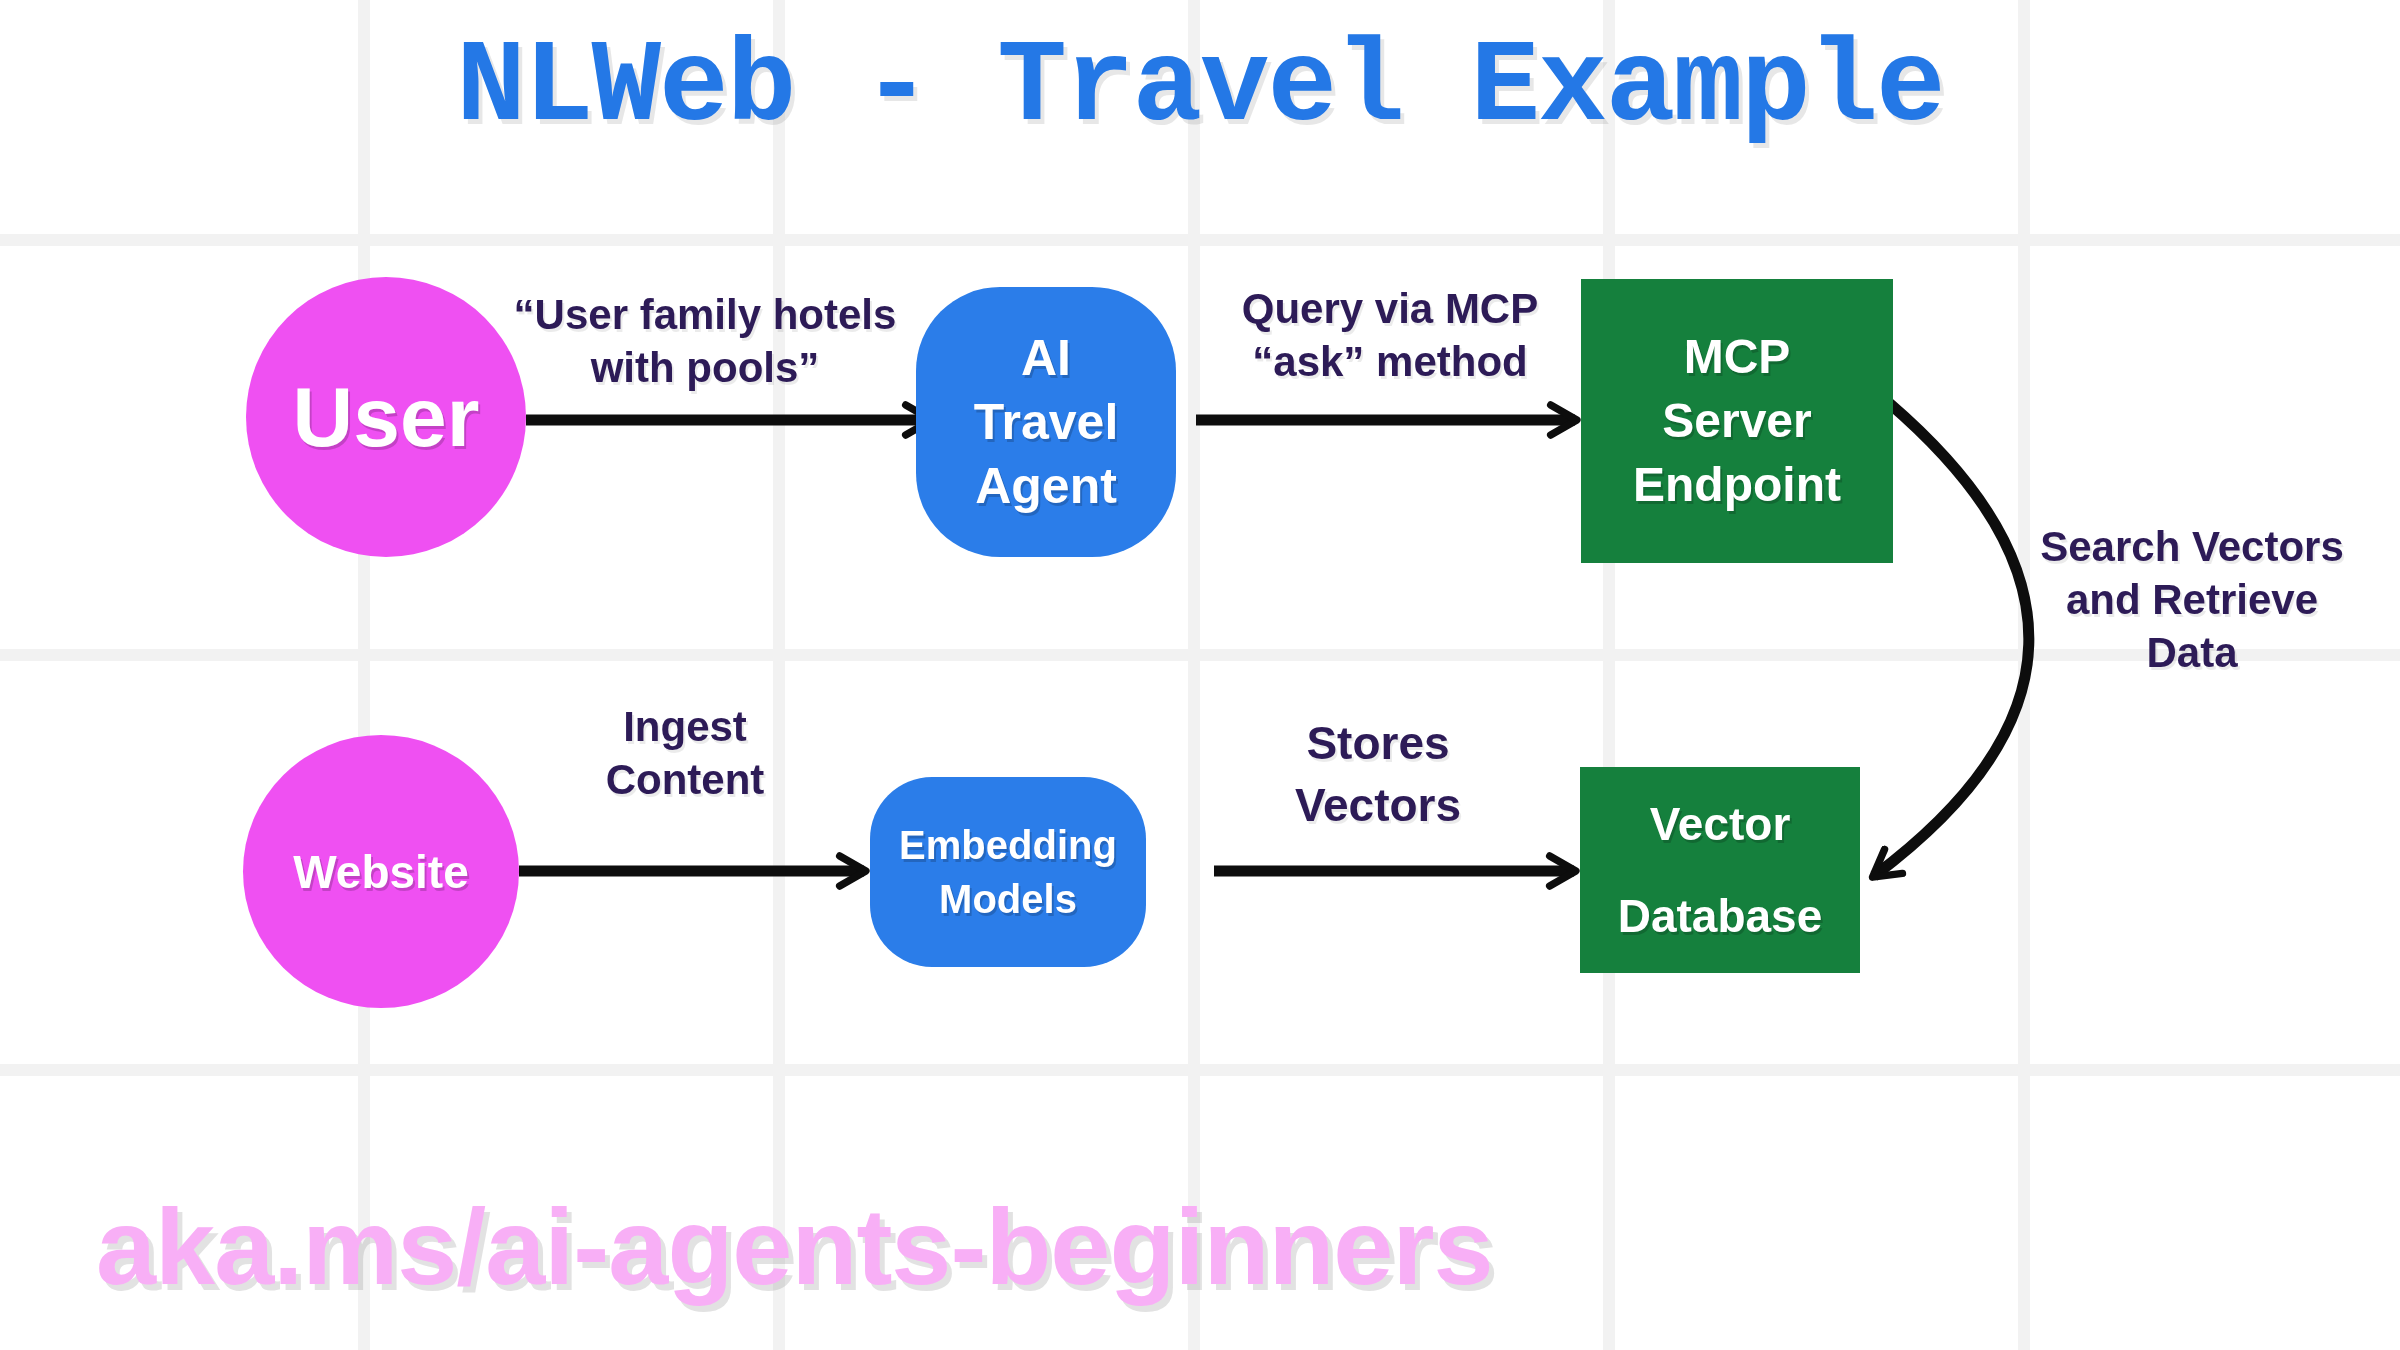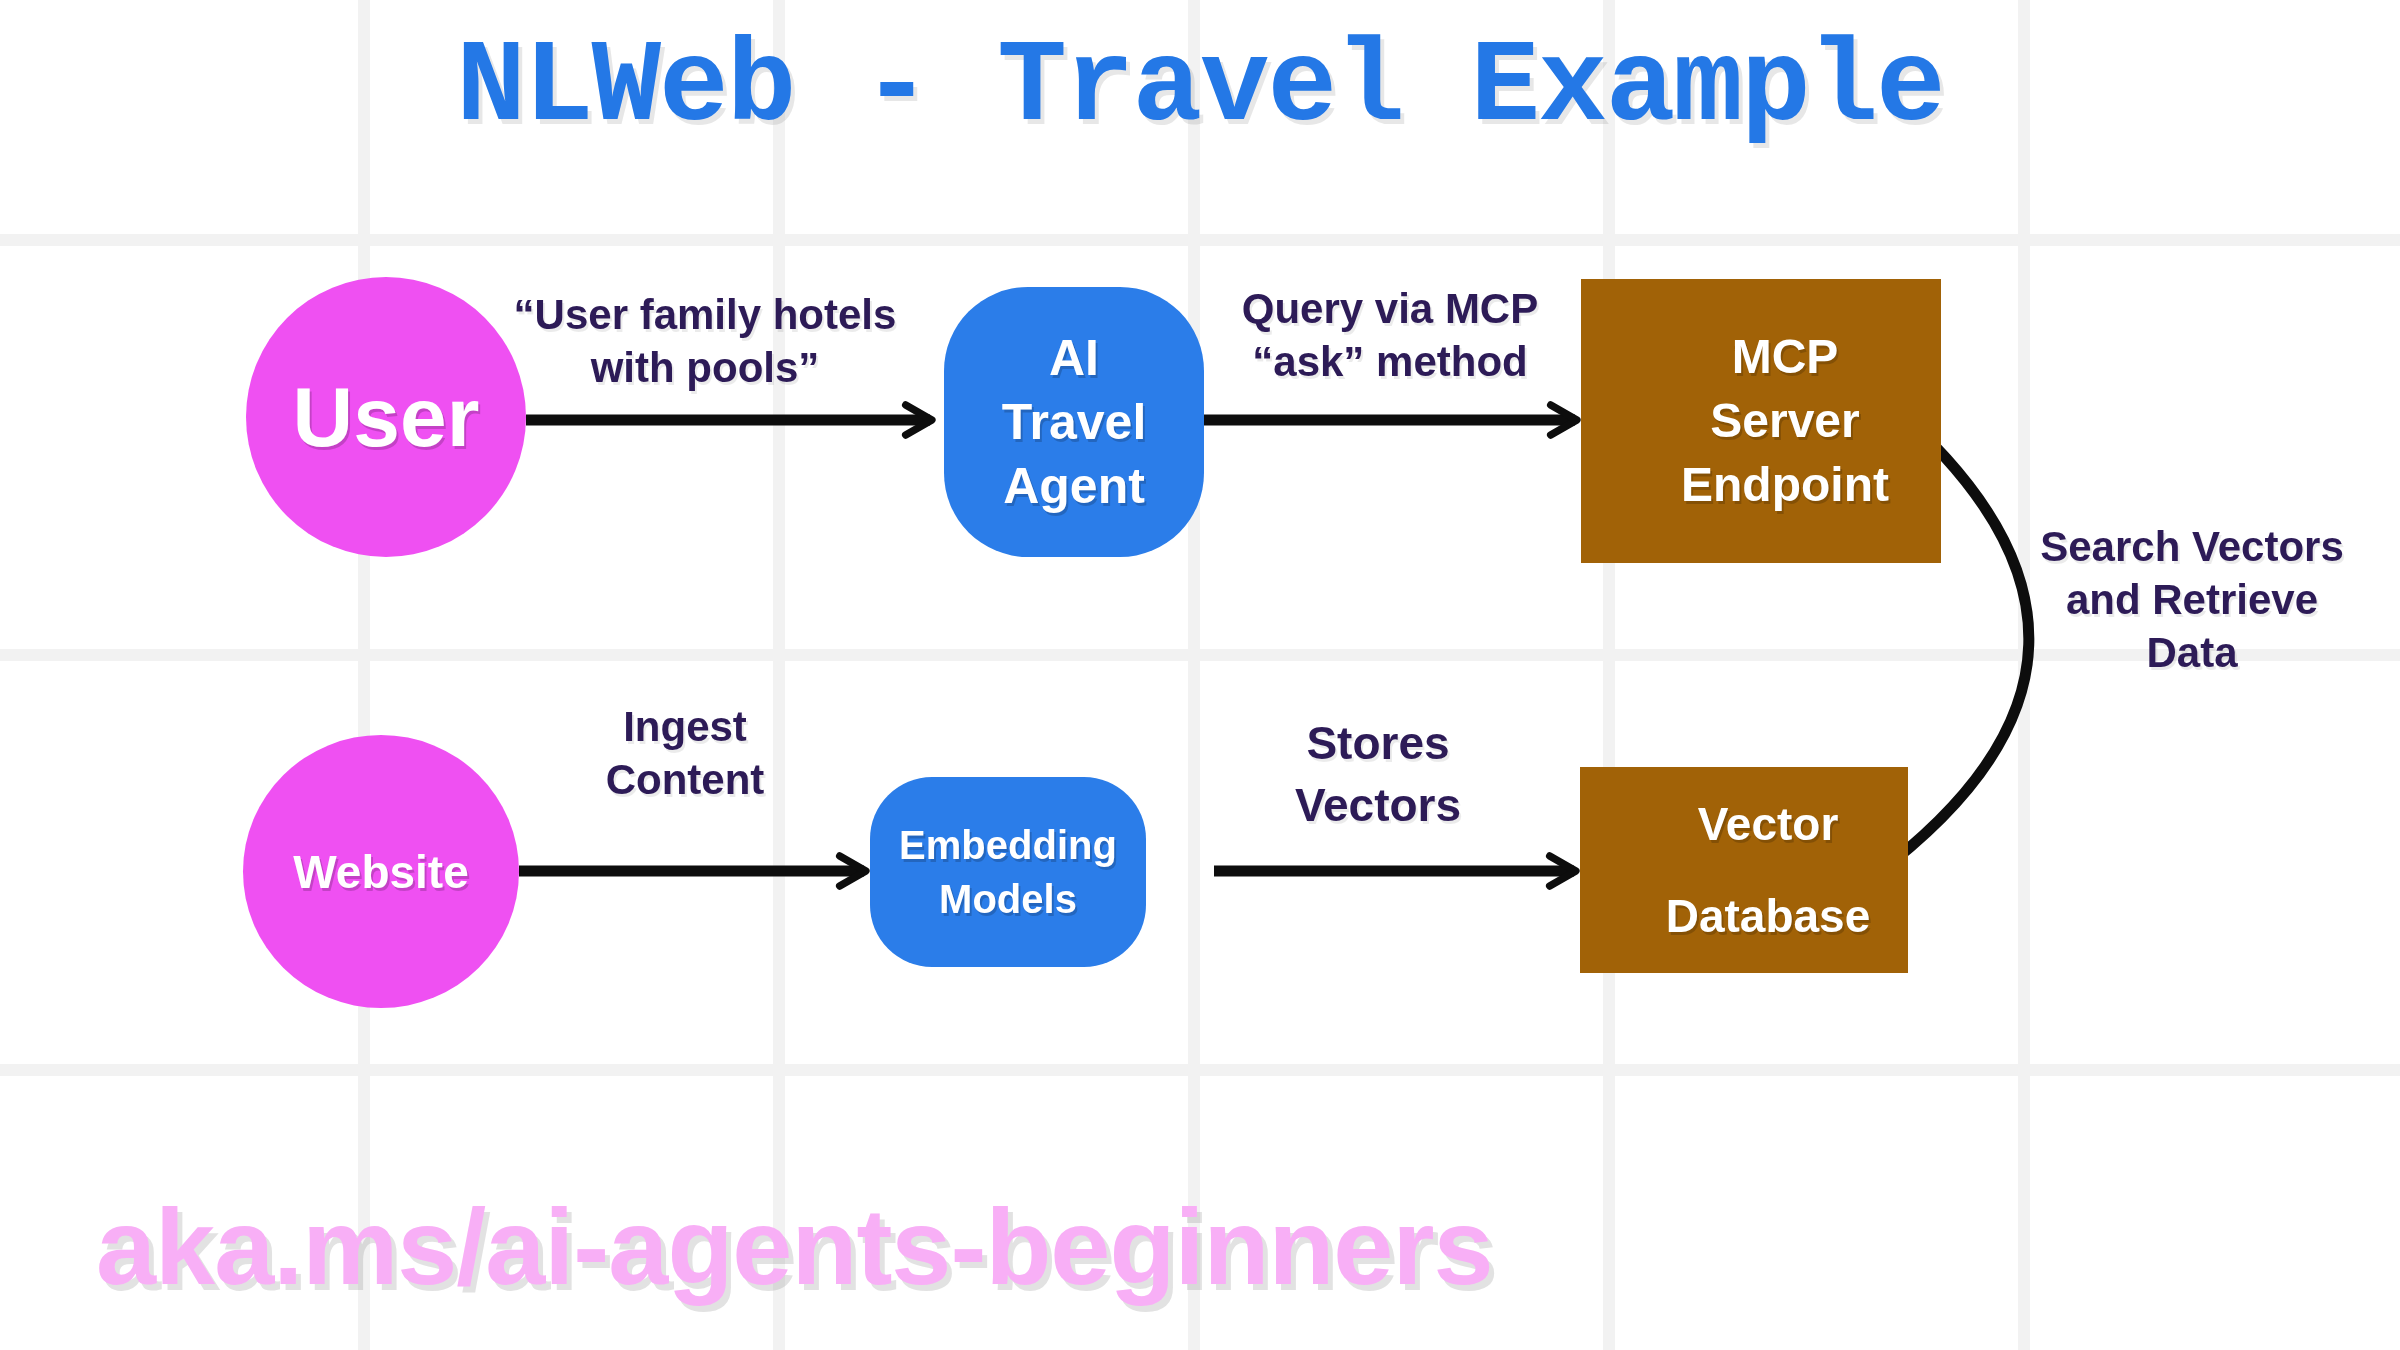--- a/index.html
+++ b/index.html
@@ -24,25 +24,25 @@
     text-shadow:5px 6px 0 rgba(140,140,140,0.25);z-index:2;
   }
   
   .node{
     position:absolute;display:flex;flex-direction:column;align-items:center;justify-content:center;
     color:#ffffff;font-weight:bold;text-align:center;z-index:2;
     text-shadow:2px 3px 0 rgba(0,0,0,0.18);
   }
   .circle{border-radius:50%;background:#EF50F2;}
   .bluebox{background:#2B7DE9;}
-  .purplebox{background:#a16207;padding-left:48px;}
+  .purplebox{background:#15803d;}
   .node span{display:block;}
   #node-user{left:246px;top:277px;width:280px;height:280px;font-size:84px;}
   #node-website{left:243px;top:735px;width:276px;height:273px;font-size:46px;}
-  #node-ai{left:944px;top:287px;width:260px;height:270px;border-radius:84px;font-size:50px;line-height:64px;}
+  #node-ai{left:916px;top:287px;width:260px;height:270px;border-radius:84px;font-size:50px;line-height:64px;}
   #node-mcp{left:1581px;top:279px;width:312px;height:284px;font-size:48px;line-height:64px;}
   #node-embedding{left:870px;top:777px;width:276px;height:190px;border-radius:62px;font-size:40px;line-height:54px;}
   #node-vectordb{left:1580px;top:767px;width:280px;height:206px;font-size:46px;line-height:60px;gap:32px;}
   
   .elabel{
     position:absolute;text-align:center;font-weight:bold;color:#2D1B57;
     font-size:42px;line-height:53px;z-index:2;text-shadow:2px 3px 0 rgba(0,0,0,0.08);
   }
   .elabel span{display:block;}
   #label-find{left:455px;top:288px;width:500px;}

